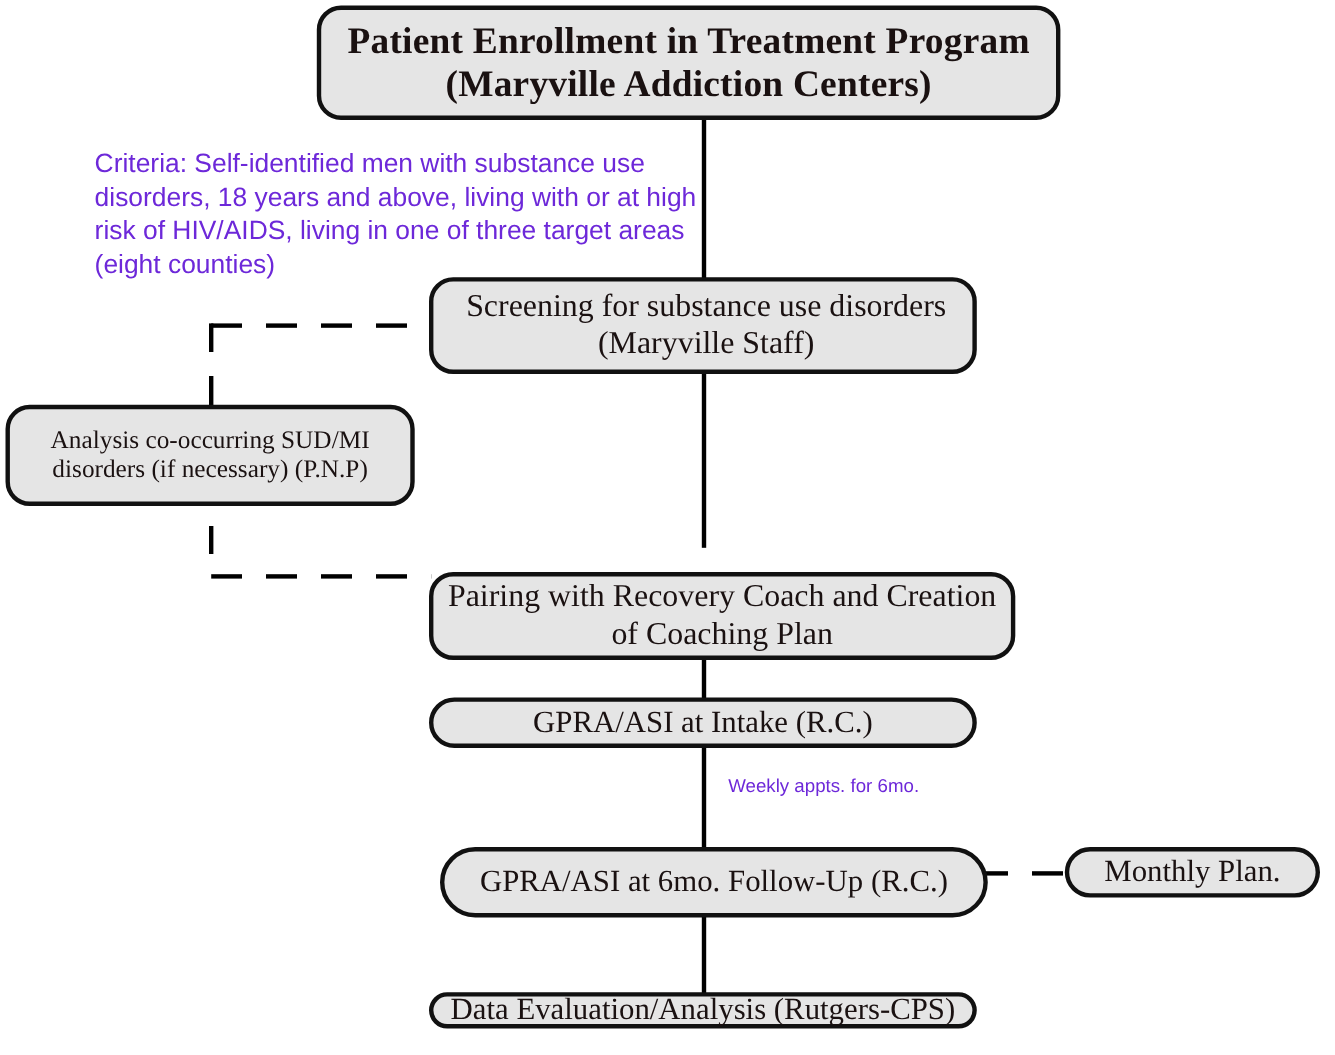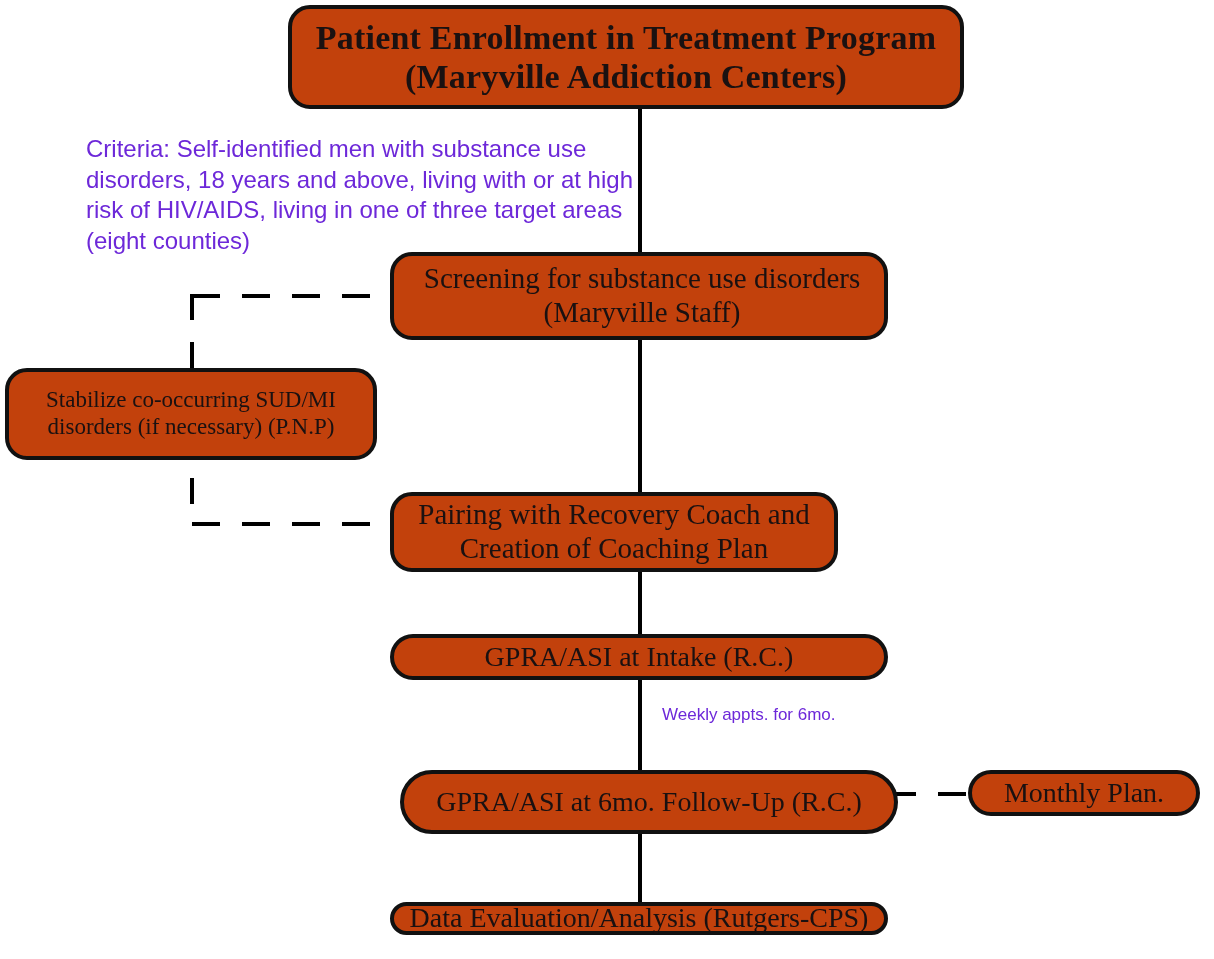--- a/index.html
+++ b/index.html
@@ -38,21 +38,21 @@
       to right,
       #000000 0px, #000000 28px,
       rgba(0,0,0,0) 28px, rgba(0,0,0,0) 50px
     );
   }
 
   
   .node {
     position: absolute;
     box-sizing: border-box;
-    background: #c2410c;
+    background: #e5e5e5;
     border: 4px solid #111111;
     display: flex;
     align-items: center;
     justify-content: flex-start;
     text-align: center;
     color: #1a1111;
     line-height: 1.16;
     padding: 2px 10px;
   }
   .node.rounded  { border-radius: 22px; }
@@ -102,24 +102,24 @@
     <span class="label">Patient Enrollment in Treatment Program (Maryville Addiction Centers)</span>
   </div>
 
   <div class="freetext t-criteria" style="left:86px; top:134px;">Criteria: Self-identified men with substance use disorders, 18 years and above, living with or at high risk of HIV/AIDS, living in one of three target areas (eight counties)</div>
 
   <div class="node rounded t-big" style="left:390px; top:252px; width:498px; height:88px;padding-left:16px;">
     <span class="label">Screening for substance use disorders (Maryville Staff)</span>
   </div>
 
   <div class="node rounded t-small" style="left:5px; top:368px; width:372px; height:92px;">
-    <span class="label">Stabilize co-occurring SUD/MI disorders (if necessary) (P.N.P)</span>
+    <span class="label">Analysis co-occurring SUD/MI disorders (if necessary) (P.N.P)</span>
   </div>
 
-  <div class="node rounded t-big" style="left:390px; top:492px; width:448px; height:80px;">
+  <div class="node rounded t-big" style="left:390px; top:520px; width:533px; height:80px;">
     <span class="label">Pairing with Recovery Coach and Creation of Coaching Plan</span>
   </div>
 
   <div class="node pill t-med" style="left:390px; top:634px; width:498px; height:46px;">
     <span class="label">GPRA/ASI at Intake (R.C.)</span>
   </div>
 
   <div class="freetext t-weekly" style="left:662px; top:704px;">Weekly appts. for 6mo.</div>
 
   <div class="node pill t-med" style="left:400px; top:770px; width:498px; height:64px;">

